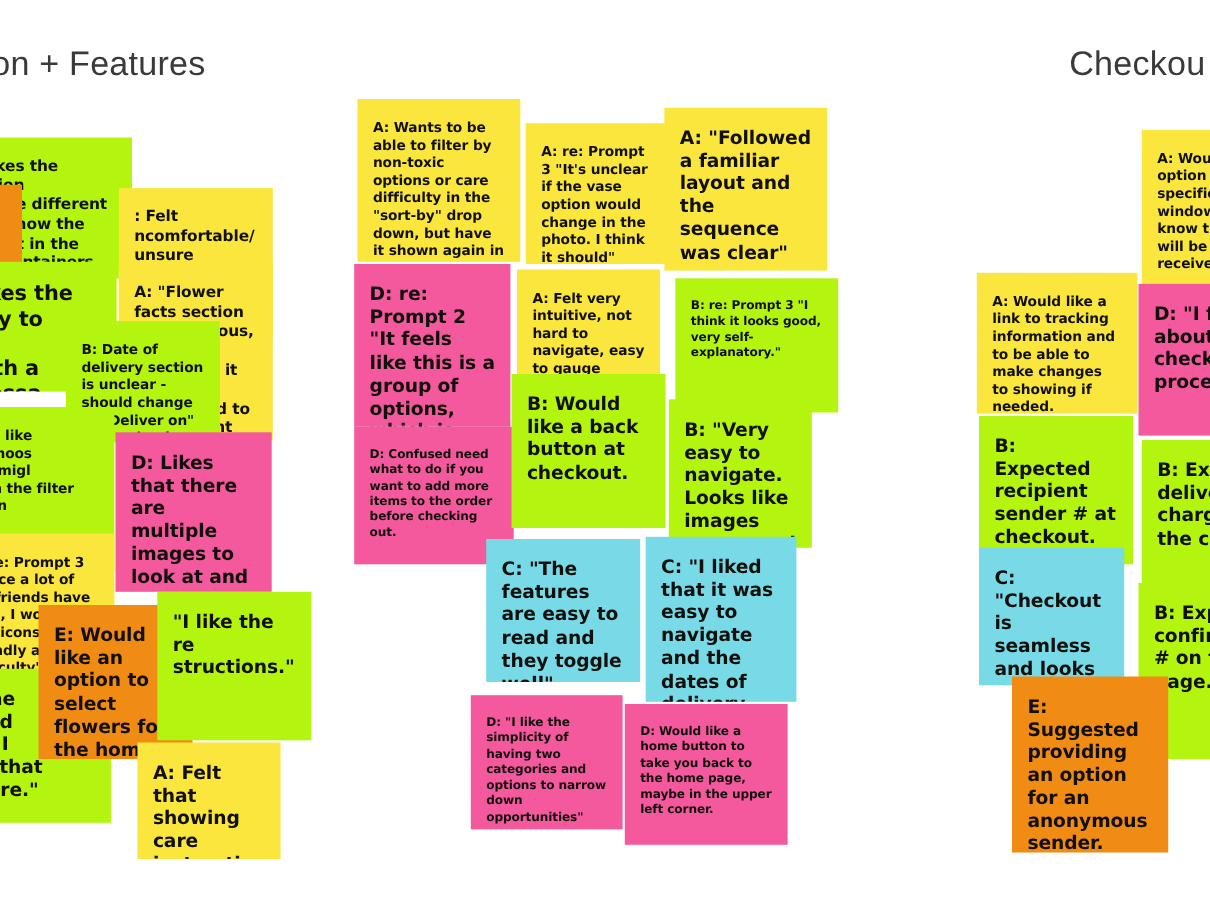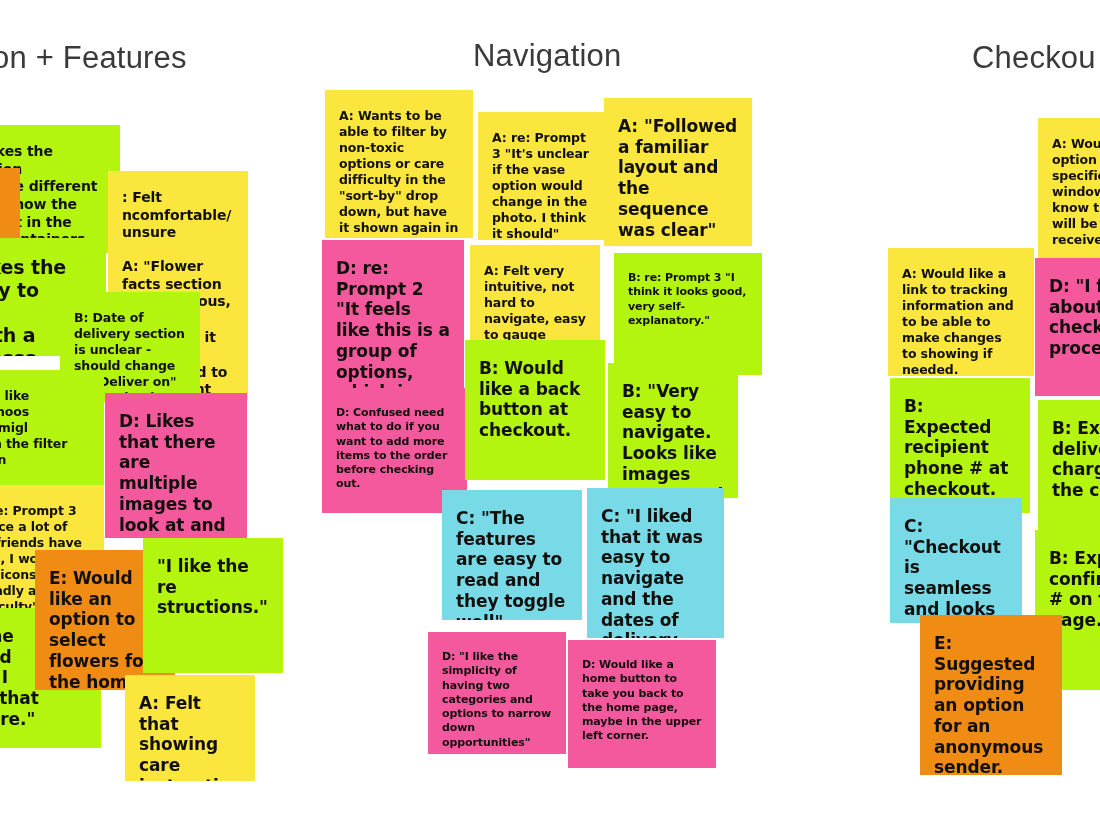--- a/index.html
+++ b/index.html
@@ -43,21 +43,20 @@
   .s-lg{font-size:17px;line-height:1.22;}
   .s-xl{font-size:19px;line-height:1.20;}
   .p-md{padding:18px 14px;}
 </style>
 </head>
 <body>
 
 <div id="board">
 
   <div class="col-title" style="left:-8px;top:40px;">on + Features</div>
-  <div class="col-title" style="left:473px;top:38px;">Navigation</div>
   <div class="col-title" style="left:972px;top:40px;">Checkou</div>
 
   <div class="note p-md s-md" style="left:-42px;top:125px;width:162px;height:128px;background:#b3f50e;">
     <span class="txt" style="white-space: pre-line;">: Likes the option
 o have different
   and show the
   ement in the
   ent containers.</span>
   </div>
 
@@ -194,21 +193,21 @@
   </div>
 
   <div class="note p-md s-lg" style="left:1035px;top:258px;width:120px;height:138px;background:#f5599d;">
     <span class="txt" style="white-space: pre-line;">D: "I fe
 about
 checkc
 proces</span>
   </div>
 
   <div class="note p-md s-lg" style="left:890px;top:378px;width:140px;height:135px;background:#b3f50e;">
-    <span class="txt">B: Expected recipient phone # at checkout.</span>
+    <span class="txt">B: Expected recipient sender # at checkout.</span>
   </div>
 
   <div class="note p-md s-lg" style="left:1038px;top:400px;width:120px;height:135px;background:#b3f50e;">
     <span class="txt" style="white-space: pre-line;">B: Exp
 deliver
 charge
 the ca</span>
   </div>
 
   <div class="note p-md s-lg" style="left:890px;top:498px;width:132px;height:125px;background:#79dae7;">

